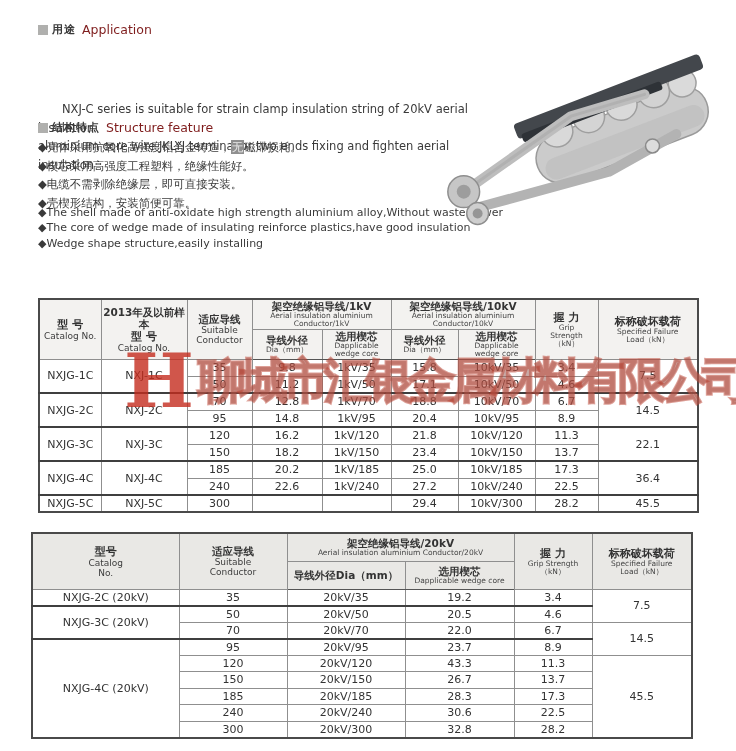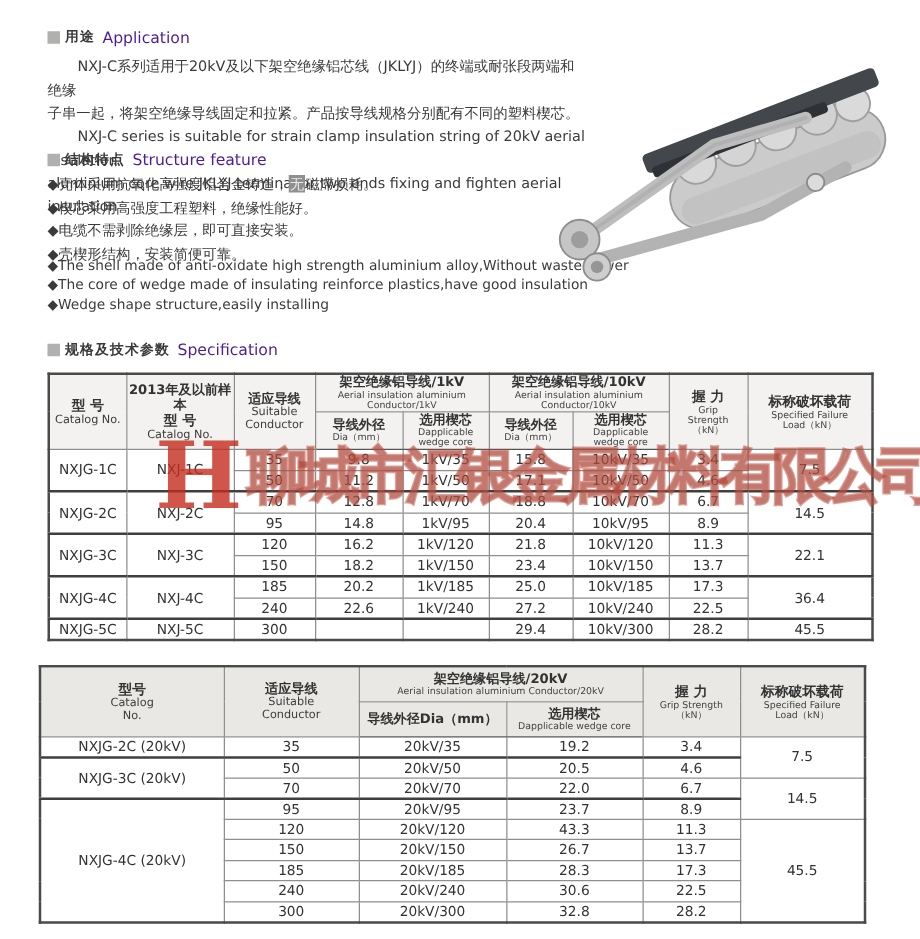--- a/index.html
+++ b/index.html
@@ -3,21 +3,21 @@
 <meta charset="utf-8">
 <style>
   html,body{margin:0;padding:0;background:#fff;}
   .page{position:relative;width:736px;height:751px;background:#ffffff;overflow:hidden;
         font-family:"DejaVu Sans","Liberation Sans",sans-serif;color:#2e2e2e;}
 
   
   .sec-head{position:absolute;display:flex;align-items:center;white-space:nowrap;}
   .sec-head .sq{width:10px;height:10px;background:#b0b0ae;margin-right:4px;}
   .sec-head .zh{font-size:11px;font-weight:600;color:#3a3a3a;letter-spacing:1px;}
-  .sec-head .en{font-size:12.5px;color:#4c1d95;margin-left:6px;}
+  .sec-head .en{font-size:12.5px;color:#7f1d1d;margin-left:6px;}
 
   .para{position:absolute;width:430px;font-size:11.5px;line-height:18.5px;color:#3a3a3a;}
   .para .ind1{display:block;text-indent:24px;}
   .para .ind0{display:block;}
 
   .bullets-zh{position:absolute;font-size:11.5px;line-height:18.5px;color:#3a3a3a;white-space:nowrap;}
   .bullets-en{position:absolute;font-size:11px;line-height:15.3px;color:#3a3a3a;white-space:nowrap;}
   .hl{background:#8f8f8f;color:#e8e8e8;padding:0 1px;}
 
   
@@ -51,24 +51,20 @@
 <body>
 
 <div class="page">
 
   <div class="sec-head" style="left:38px;top:22px;">
     <span class="sq"></span>
     <span class="zh">用途</span>
     <span class="en">Application</span>
   </div>
 
-  <div class="para" style="left:38px;top:44px;">
-    <span class="ind1">NXJ-C系列适用于20kV及以下架空绝缘铝芯线（JKLYJ）的终端或耐张段两端和绝缘</span>
-    <span class="ind0">子串一起，将架空绝缘导线固定和拉紧。产品按导线规格分别配有不同的塑料楔芯。</span>
-  </div>
 
   <div class="para" style="left:38px;top:100px;width:440px;">
     <span class="ind1">NXJ-C series is suitable for strain clamp insulation string of 20kV aerial insulation</span>
     <span class="ind0">aluminium core wire JKLYJ terminal or two ends fixing and fighten aerial insulation</span>
   </div>
 
   <div class="sec-head" style="left:38px;top:120px;">
     <span class="sq"></span>
     <span class="zh">结构特点</span>
     <span class="en">Structure feature</span>
@@ -104,25 +100,20 @@
     <path d="M 48 140 L 150 68 L 224 46" stroke="#bdbdbd" stroke-width="10" fill="none" stroke-linecap="round" stroke-linejoin="round"></path>
     <path d="M 48 140 L 150 68 L 224 46" stroke="#a5a5a5" stroke-width="3" fill="none" stroke-linecap="round" stroke-linejoin="round" opacity="0.5"></path>
     <path d="M 56 160 L 188 124 L 256 86" stroke="#b3b3b3" stroke-width="10" fill="none" stroke-linecap="round" stroke-linejoin="round"></path>
     <circle cx="42" cy="144" r="16" fill="#c6c6c6" stroke="#8e8e8e" stroke-width="1.5"></circle>
     <circle cx="42" cy="144" r="7" fill="#9d9d9d"></circle>
     <circle cx="56" cy="166" r="11" fill="#cecece" stroke="#8e8e8e" stroke-width="1.5"></circle>
     <circle cx="56" cy="166" r="5" fill="#969696"></circle>
     <circle cx="232" cy="98" r="7" fill="#dcdcdc" stroke="#8a8a8a" stroke-width="1.5"></circle>
   </svg>
 
-  <div class="sec-head" style="left:38px;top:272px;">
-    <span class="sq"></span>
-    <span class="zh">规格及技术参数</span>
-    <span class="en">Specification</span>
-  </div>
 
   <table class="t1" style="left:38px;top:298px;width:659px;">
     <colgroup>
       <col style="width:62px">
         <col style="width:86px">
         <col style="width:65px">
       <col style="width:70px">
         <col style="width:69px">
         <col style="width:67px">
       <col style="width:77px">

